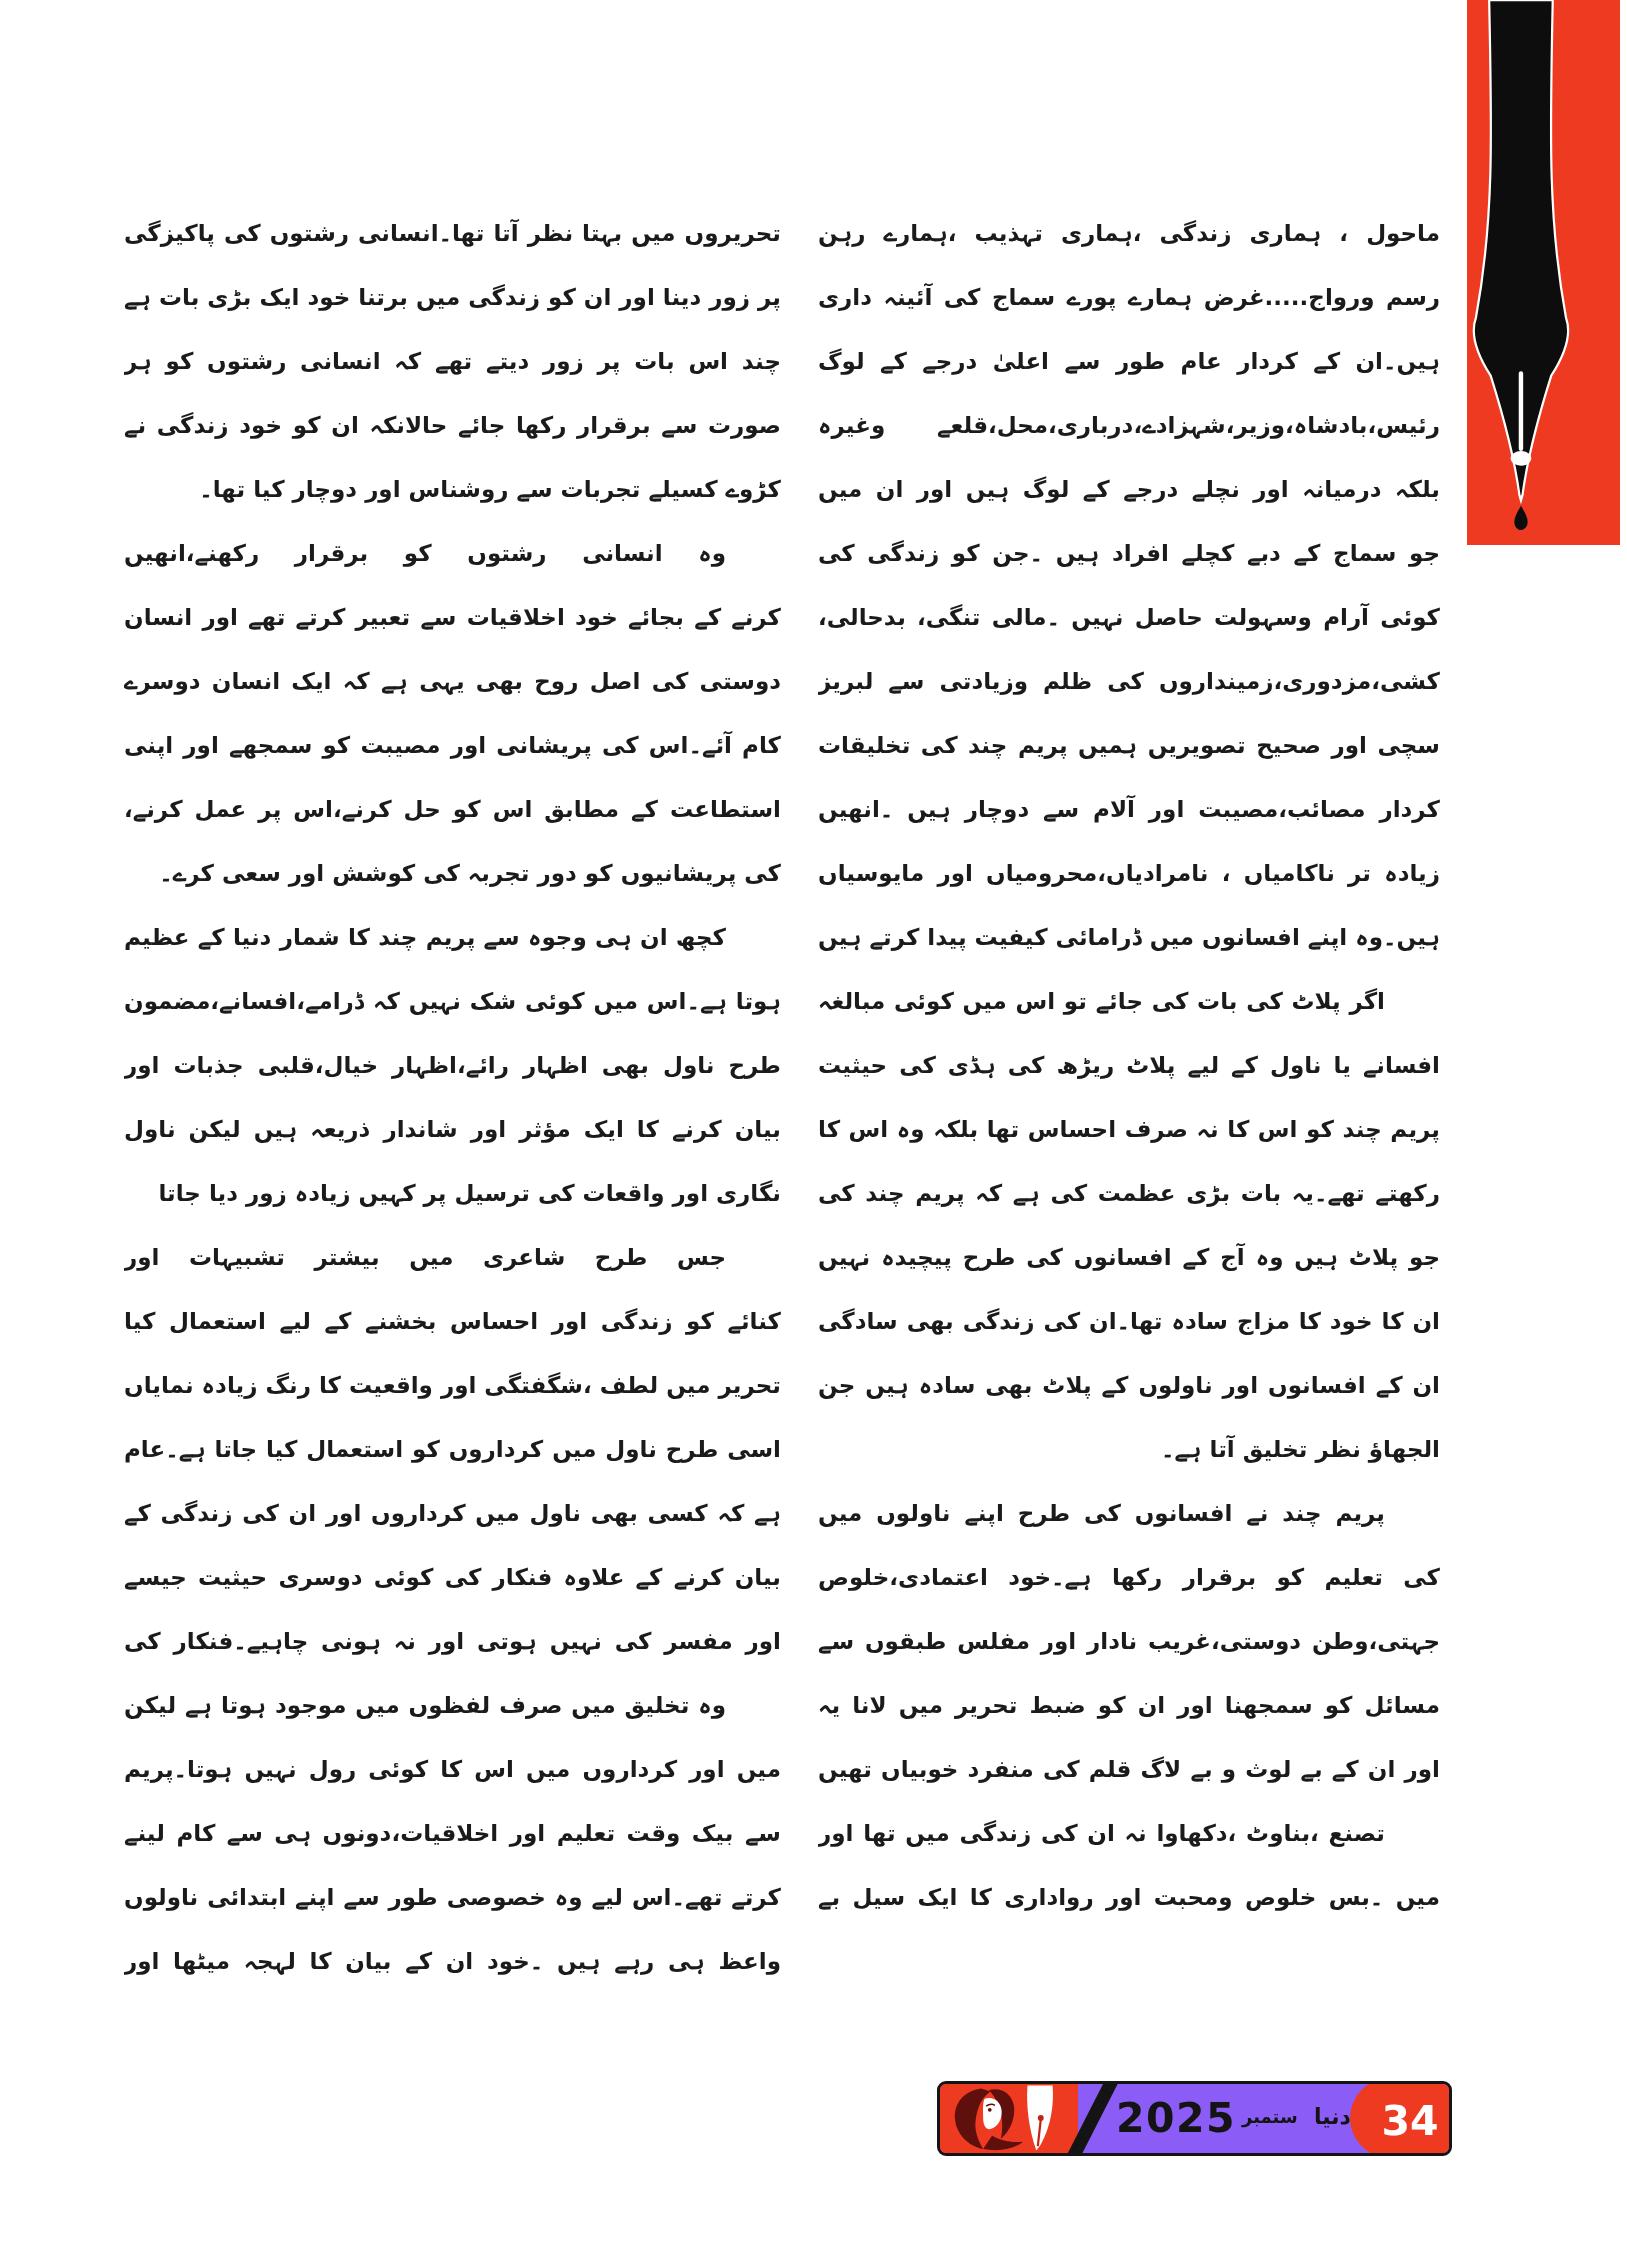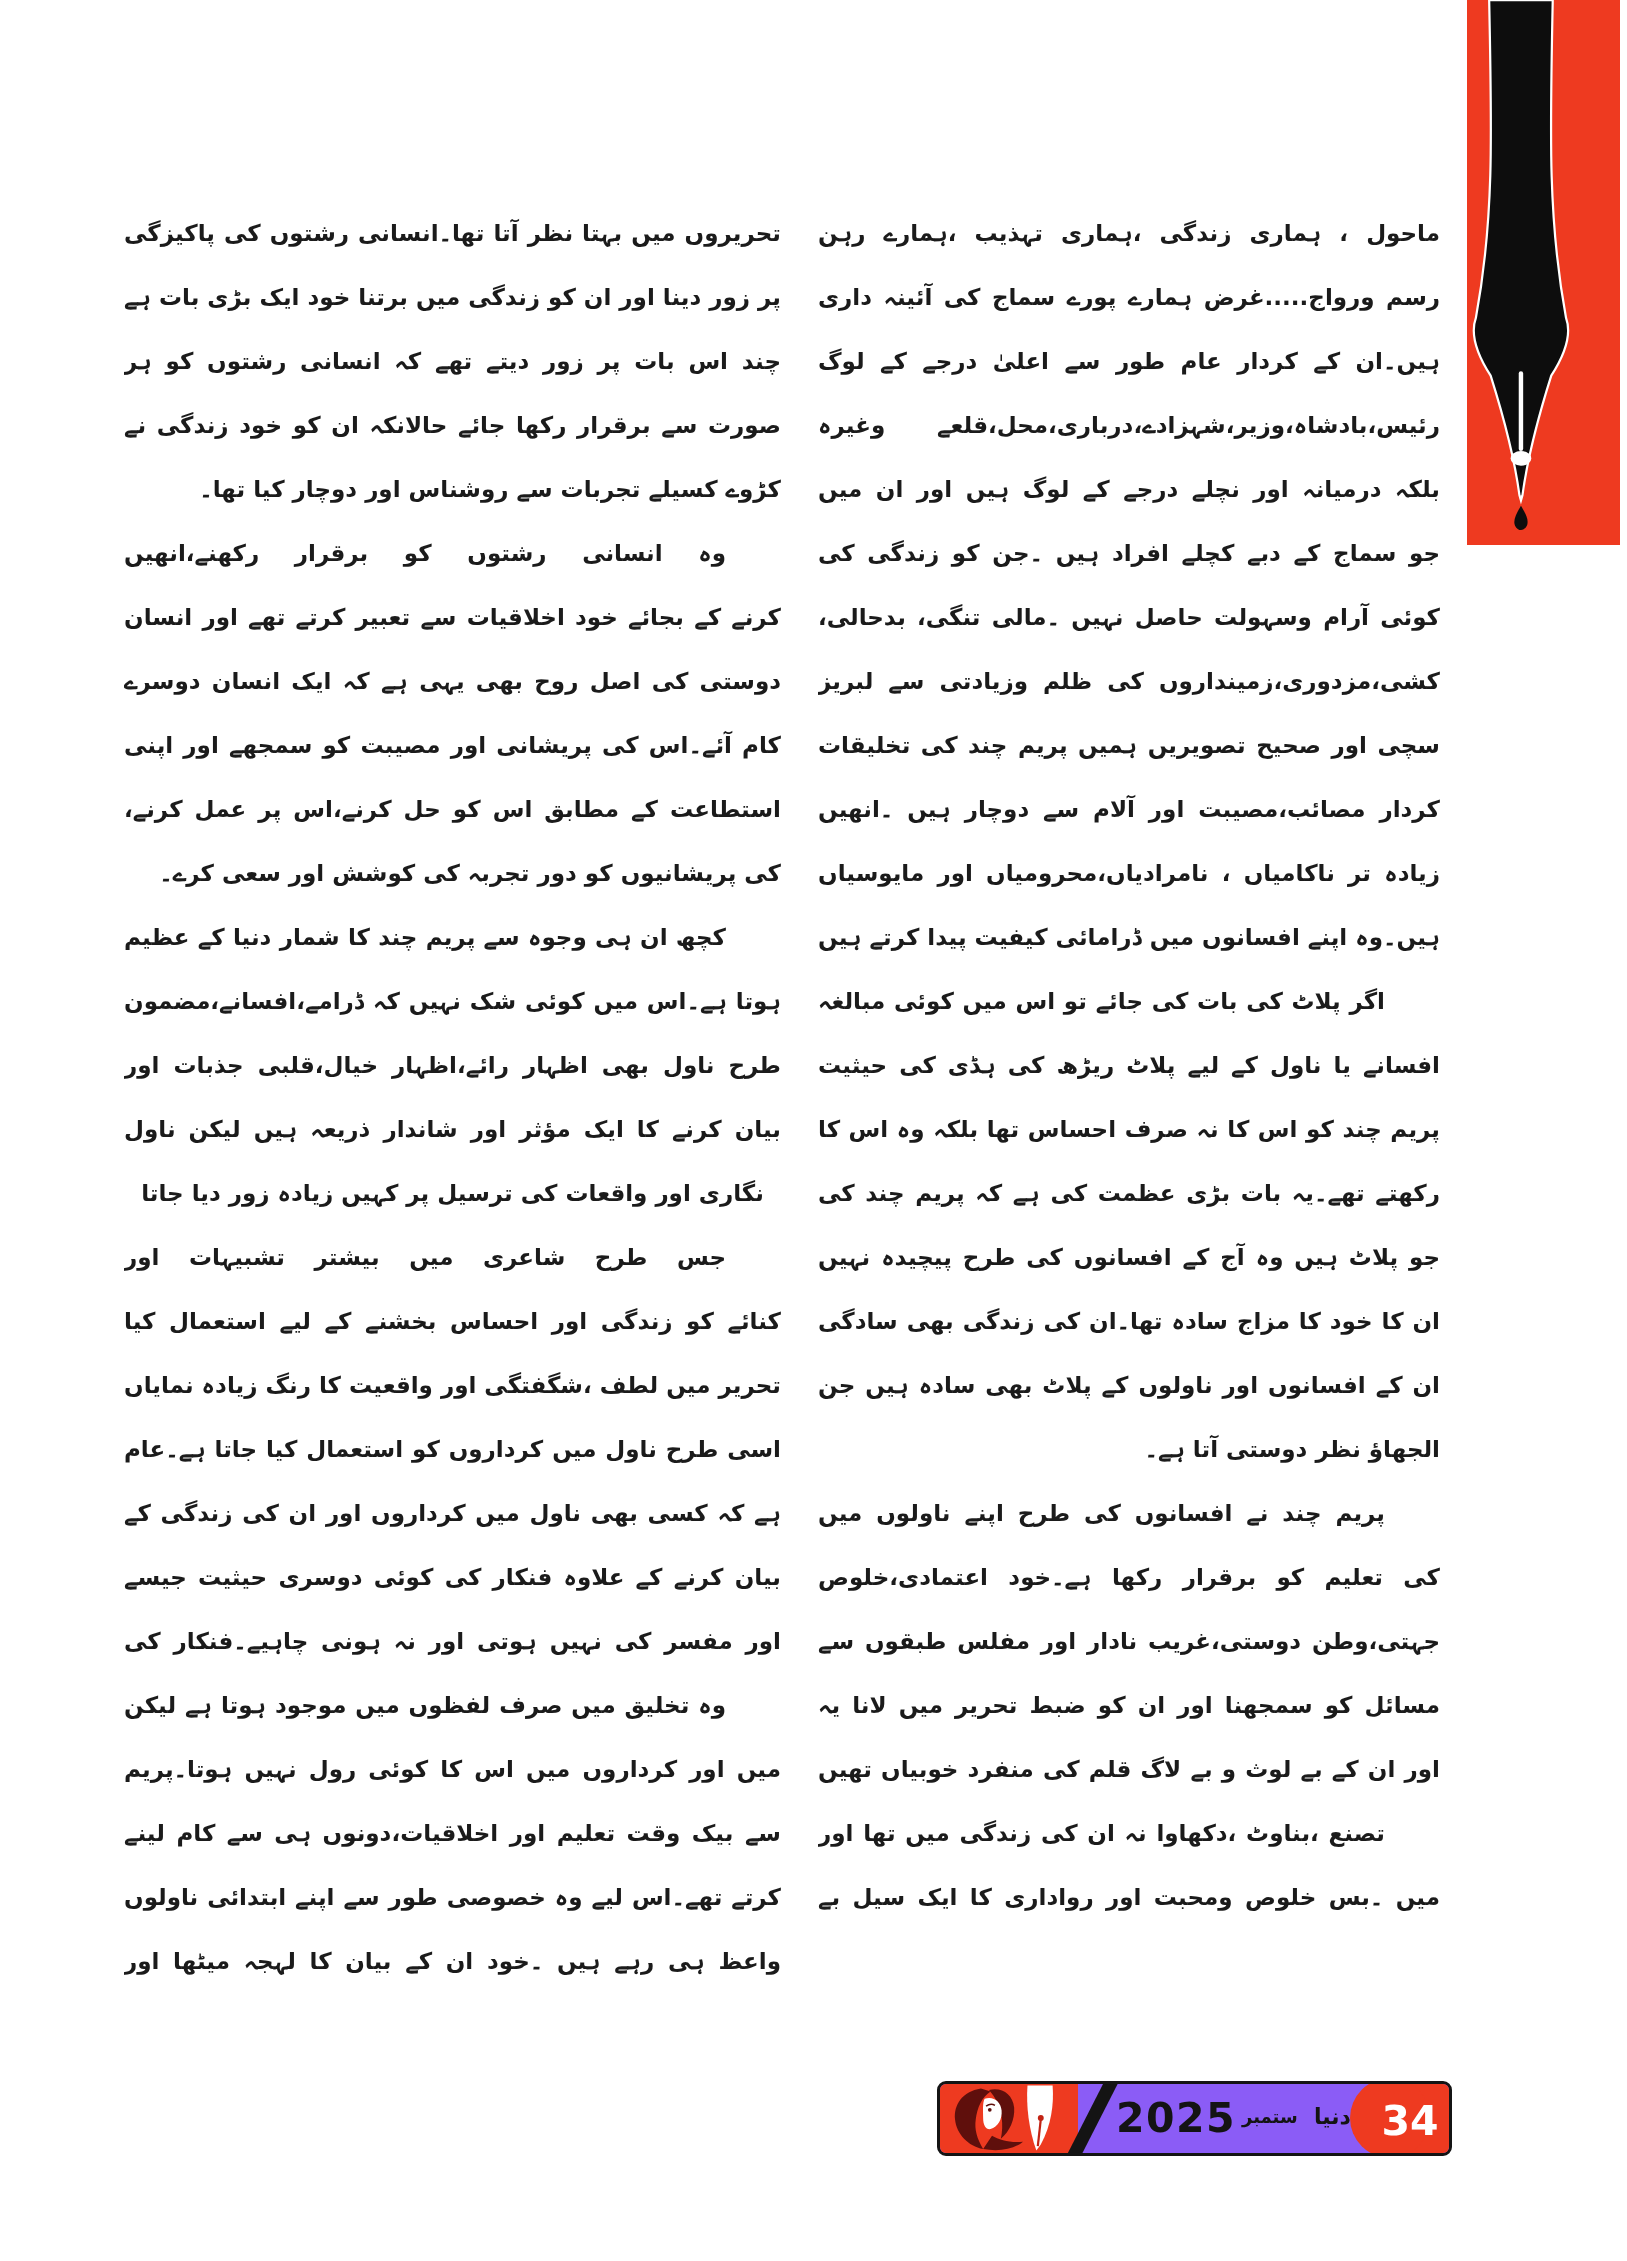--- a/index.html
+++ b/index.html
@@ -29,21 +29,21 @@
   .col-right{left:818px;width:622px;}
   .line{
     height:64px;
     line-height:64px;
     overflow:hidden;
     text-align:justify;
     text-align-last:justify;
   }
   .line.start{padding-right:55px;}
   .line.end{
-    text-align:center;
+    text-align:right;
     text-align-last:right;
   }
   
   .footer-bar{
     position:absolute;left:937px;top:2081px;width:515px;height:75px;
     background:#8b5cf6;
     border:3.7px solid #141414;
     border-radius:9px;
     box-sizing:border-box;
     overflow:hidden;
@@ -154,21 +154,21 @@
       <div class="line mid">کردار مصائب،مصیبت اور آلام سے دوچار ہیں ۔انھیں زندگی میں</div>
       <div class="line mid">زیادہ تر ناکامیاں ، نامرادیاں،محرومیاں اور مایوسیاں ہی حاصل</div>
       <div class="line mid">ہیں۔وہ اپنے افسانوں میں ڈرامائی کیفیت پیدا کرتے ہیں جس</div>
       <div class="line start">اگر پلاٹ کی بات کی جائے تو اس میں کوئی مبالغہ نہ ہوگا کہ</div>
       <div class="line mid">افسانے یا ناول کے لیے پلاٹ ریڑھ کی ہڈی کی حیثیت رکھتا ہے۔</div>
       <div class="line mid">پریم چند کو اس کا نہ صرف احساس تھا بلکہ وہ اس کا خاصا تجربہ بھی</div>
       <div class="line mid">رکھتے تھے۔یہ بات بڑی عظمت کی ہے کہ پریم چند کی تحریروں کے</div>
       <div class="line mid">جو پلاٹ ہیں وہ آج کے افسانوں کی طرح پیچیدہ نہیں ہیں ۔چونکہ</div>
       <div class="line mid">ان کا خود کا مزاج سادہ تھا۔ان کی زندگی بھی سادگی پسند تھی اس لیے</div>
       <div class="line mid">ان کے افسانوں اور ناولوں کے پلاٹ بھی سادہ ہیں جن میں کوئی</div>
-      <div class="line end">الجھاؤ نظر دوستی آتا ہے۔</div>
+      <div class="line end">الجھاؤ نظر تخلیق آتا ہے۔</div>
       <div class="line start">پریم چند نے افسانوں کی طرح اپنے ناولوں میں بھی اخلاقیات</div>
       <div class="line mid">کی تعلیم کو برقرار رکھا ہے۔خود اعتمادی،خلوص ومحبت،قومی یک</div>
       <div class="line mid">جہتی،وطن دوستی،غریب نادار اور مفلس طبقوں سے دوستی،ان کے</div>
       <div class="line mid">مسائل کو سمجھنا اور ان کو ضبط تحریر میں لانا یہ سب ان کی تحریر کے نمونے</div>
       <div class="line mid">اور ان کے بے لوث و بے لاگ قلم کی منفرد خوبیاں تھیں ۔وہ ایک</div>
       <div class="line start">تصنع ،بناوٹ ،دکھاوا نہ ان کی زندگی میں تھا اور نہ ان کی تحریروں</div>
       <div class="line mid">میں ۔بس خلوص ومحبت اور رواداری کا ایک سیل بے کراں تھا جو ان کی</div>
     </div>
 
   <div class="footer-bar">

